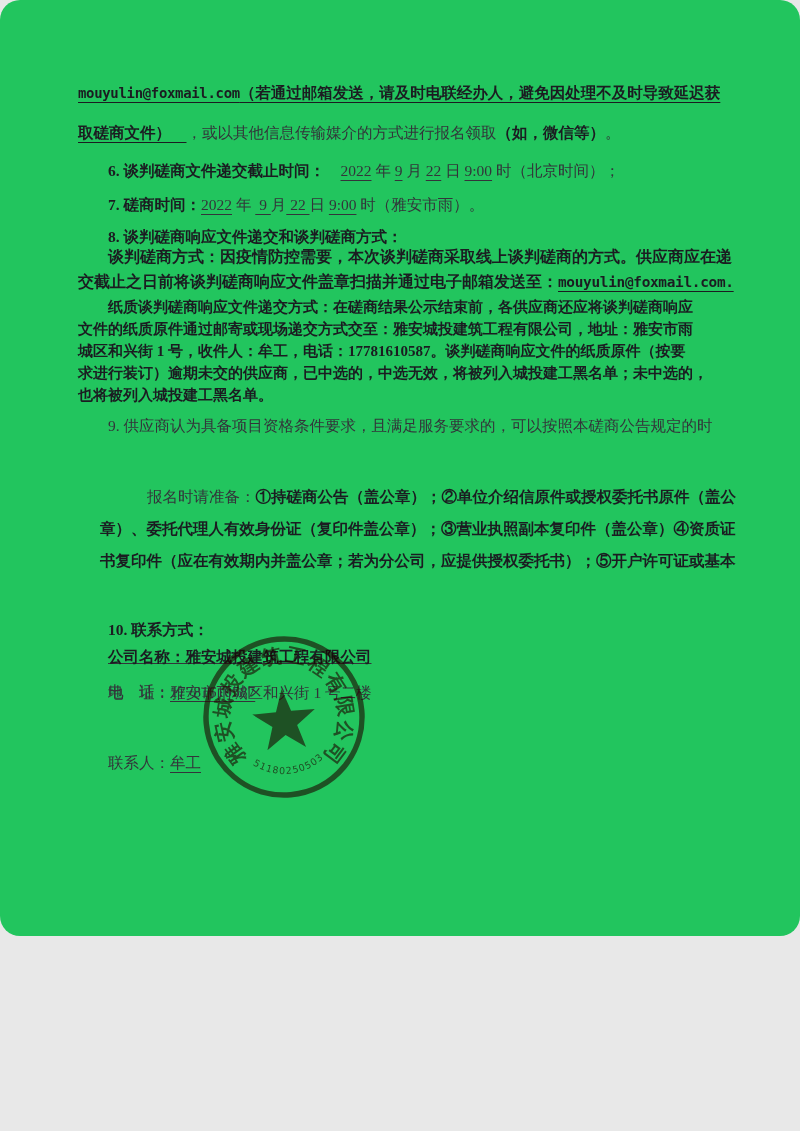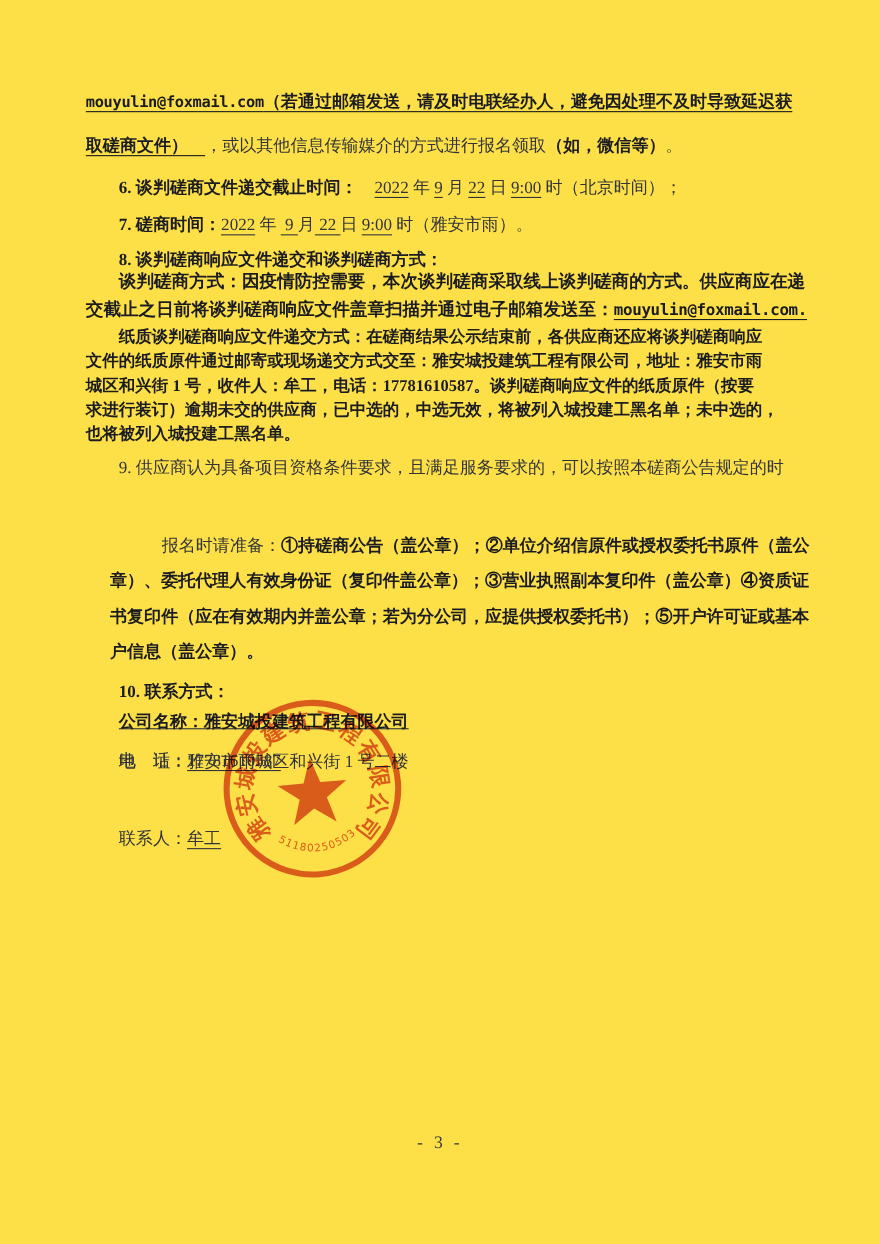--- a/index.html
+++ b/index.html
@@ -1,24 +1,25 @@
 <!DOCTYPE html>
 <html><head>
 <meta charset="utf-8">
 <style>
   html,body{margin:0;padding:0;background:#e8e8e8;}
   .page{
     position:relative;
-    width:800px;height:1131px;
+    width:800px;height:936px;
     margin:0 auto;
-    background:#fde047;
+    background:#22c55e;
     overflow:hidden;
     font-family:"Liberation Serif","DejaVu Serif",serif;
     color:#33343a;
     font-size:15.5px;
+    border-radius:20px;
   }
   .block{position:absolute;left:78px;width:660px;}
   .line{white-space:pre;line-height:24px;}
   .ind2{padding-left:30px;}
   .ind3{padding-left:47px;}
   .sb{font-weight:700;color:#1b1c21;}
   .su{text-decoration:underline;text-underline-offset:4px;text-decoration-thickness:1px;}
   .sm{font-family:"DejaVu Sans Mono","Liberation Mono",monospace;font-size:0.9em;letter-spacing:-0.3px;}
   #b1{top:73px;}  #b1 .line{line-height:40px;}
   #b2{top:160px;} #b2 .line{line-height:22px;}
@@ -82,21 +83,20 @@
   </div>
 
   <div class="block" id="b7">
     <div class="line ind2"><span class="">9. 供应商认为具备项目资格条件要求，且满足服务要求的，可以按照本磋商公告规定的时</span></div>
   </div>
 
   <div class="block" id="b8">
     <div class="line ind3"><span class="">报名时请准备：</span><span class="sb ">①持磋商公告（盖公章）；②单位介绍信原件或授权委托书原件（盖公</span></div>
     <div class="line"><span class="sb ">章）、委托代理人有效身份证（复印件盖公章）；③营业执照副本复印件（盖公章）④资质证</span></div>
     <div class="line"><span class="sb ">书复印件（应在有效期内并盖公章；若为分公司，应提供授权委托书）；⑤开户许可证或基本</span></div>
-    <div class="line"><span class="sb ">户信息（盖公章）。</span></div>
   </div>
 
   <div class="block" id="b9">
     <div class="line ind2"><span class="sb ">10. 联系方式：</span></div>
   </div>
 
   <div class="block" id="b10">
     <div class="line ind2"><span class="sb ">公司名称：雅安城投建筑工程有限公司</span></div>
   </div>
 

